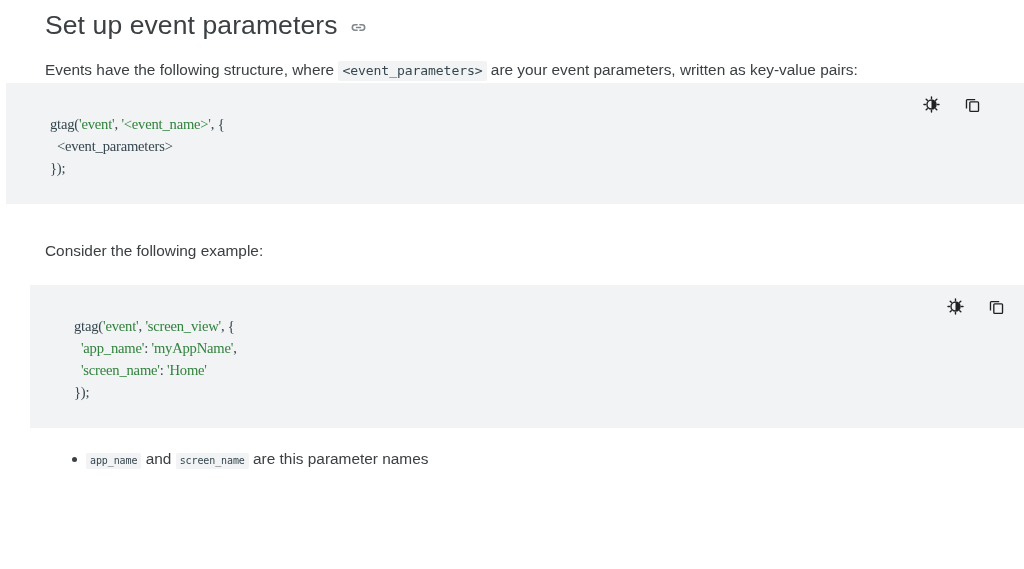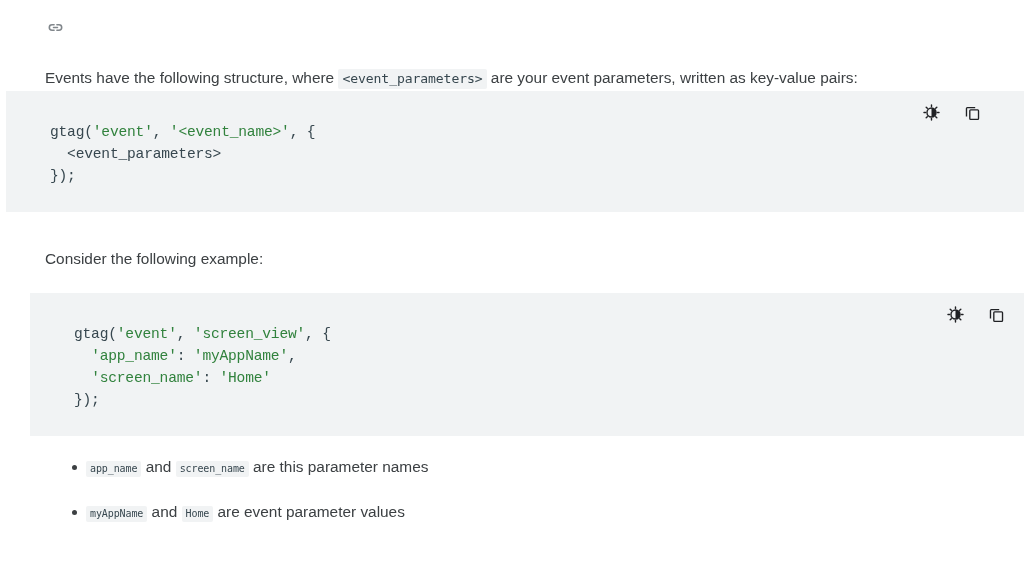--- a/index.html
+++ b/index.html
@@ -57,21 +57,21 @@
   
   .para {
     font-size: 15.4px;
     line-height: 24px;
     color: #3c4043;
     padding-left: 39px;
     padding-right: 18px;
     margin: 0;
     white-space: nowrap;
   }
-  .para-intro { margin-top: 18px; }
+  .para-intro { margin-top: 10px; }
 
   .para-mid {
     padding-top: 35px;
     padding-bottom: 22px;
   }
 
   .para-inthis {
     padding-top: 21px;
   }
 
@@ -116,21 +116,21 @@
     align-items: center;
     justify-content: center;
     cursor: pointer;
     background: none;
     border: none;
     padding: 0;
   }
   .tool-btn svg { display: block; }
 
   pre.code {
-    font-family: Liberation Mono, monospace;
+    font-family: Liberation Serif, serif;
     font-size: 14.6px;
     line-height: 22px;
     margin: 0;
     padding: 16px 0 0 44px;
     color: #37474f;
     white-space: pre;
     letter-spacing: -0.2px;
   }
   .tok-punc { color: #37474f; }
   .tok-str  { color: #31823d; }
@@ -160,20 +160,21 @@
     border-radius: 50%;
     background: #3c4043;
   }
 </style>
 </head>
 <body>
 
 <div class="page">
 
   <div class="heading-row">
+    <h1 class="page-title">Set up event parameters</h1>
     <span class="anchor-link" title="">
       <svg width="19" height="19" viewBox="0 0 24 24" fill="none" stroke="#80868b" stroke-width="2" stroke-linecap="round">
         <path d="M9.5 12h5"></path>
         <path d="M10.2 8.6H7.6a3.4 3.4 0 0 0 0 6.8h2.6"></path>
         <path d="M13.8 8.6h2.6a3.4 3.4 0 0 1 0 6.8h-2.6"></path>
       </svg>
     </span>
   </div>
 
   <p class="para para-intro"><span>Events have the following structure, where</span> <code class="chip">&lt;event_parameters&gt;</code> <span>are your event parameters, written as key-value pairs:</span></p>
@@ -240,16 +241,15 @@
     </div>
     <pre class="code"><span class="tok-punc">gtag(</span><span class="tok-str">'event'</span><span class="tok-punc">, </span><span class="tok-str">'screen_view'</span><span class="tok-punc">, {</span>
 <span class="tok-punc">  </span><span class="tok-str">'app_name'</span><span class="tok-punc">: </span><span class="tok-str">'myAppName'</span><span class="tok-punc">,</span>
 <span class="tok-punc">  </span><span class="tok-str">'screen_name'</span><span class="tok-punc">: </span><span class="tok-str">'Home'</span>
 <span class="tok-punc">});</span></pre>
   </div>
 
 
   <ul class="bullets">
     <li><code class="chip sm">app_name</code> <span>and</span> <code class="chip sm">screen_name</code> <span>are this parameter names</span></li>
-    <li><code class="chip sm">myAppName</code> <span>and</span> <code class="chip sm">Home</code> <span>are event parameter values</span></li>
   </ul>
 
 </div>
 
 </body></html>

